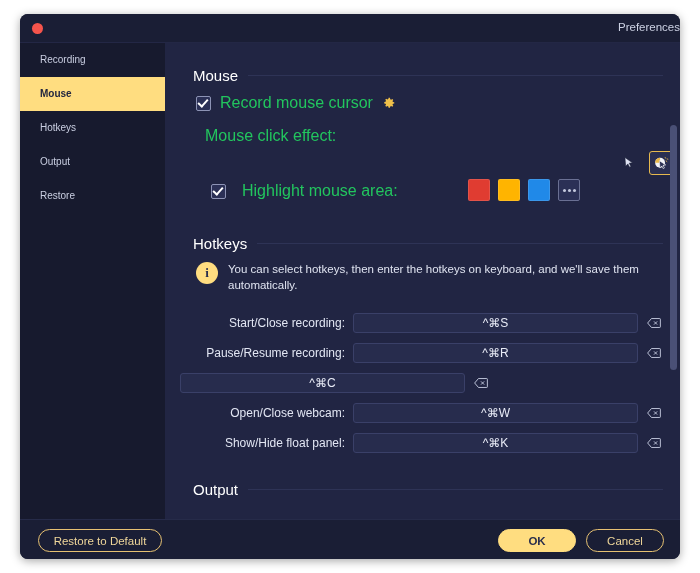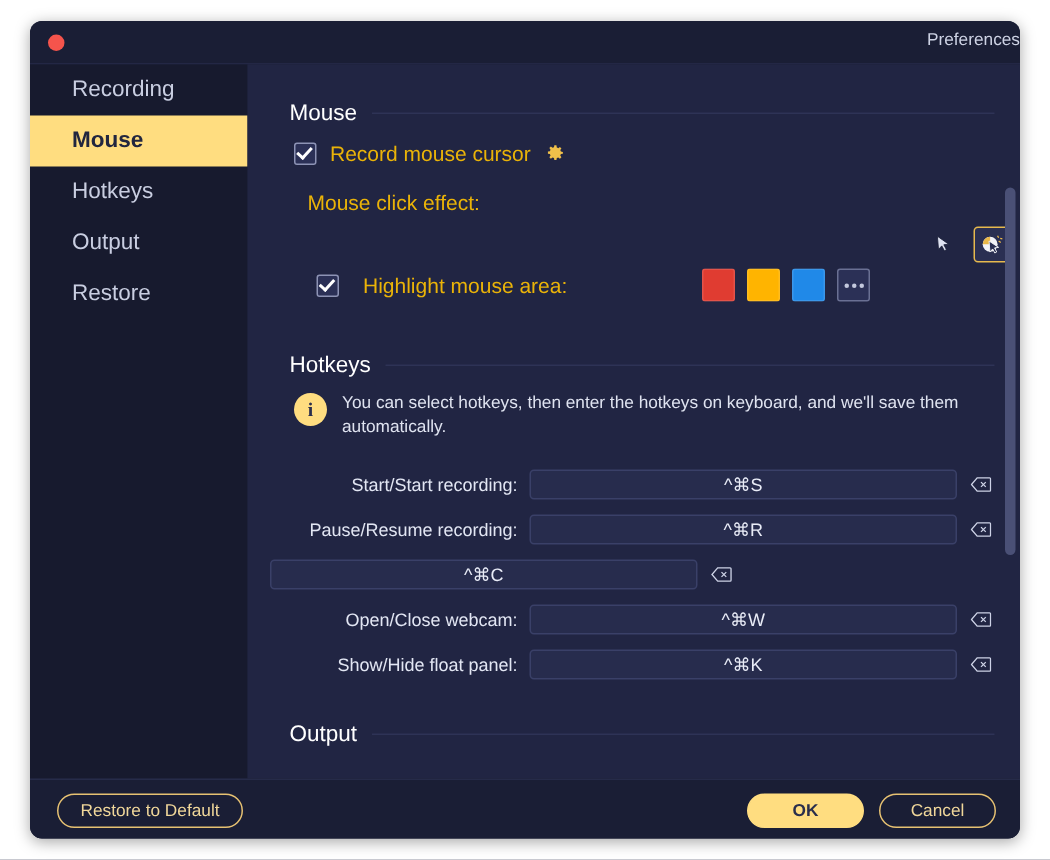--- a/index.html
+++ b/index.html
@@ -63,22 +63,22 @@
     position: absolute;
     left: 0;
     top: 0;
     width: 145px;
     height: 476px;
     background: #171a2e;
   }
   .side-item {
     height: 34px;
     line-height: 34px;
-    padding-left: 28px;
-    font-size: 15px;
+    padding-left: 20px;
+    font-size: 10px;
     color: #c9cee1;
     cursor: default;
   }
   .side-item.active {
     background: #ffdd80;
     color: #22263f;
     font-weight: bold;
   }
 
   
@@ -131,22 +131,22 @@
     position: absolute;
     left: 3px;
     top: 0px;
     width: 4px;
     height: 8px;
     border: solid #ffffff;
     border-width: 0 2px 2px 0;
     transform: rotate(42deg);
   }
   .lbl {
-    font-size: 14px;
-    color: #eab308;
+    font-size: 16px;
+    color: #22c55e;
   }
 
   
   .gear {
     width: 14px;
     height: 14px;
     flex: none;
   }
 
   
@@ -389,21 +389,21 @@
       </div>
 
       <div class="row" style="position:absolute; left:31px; top:219px; align-items:flex-start;">
         <div class="info-circle">i</div>
         <div class="info-text">You can select hotkeys, then enter the hotkeys on keyboard, and we'll save them automatically.</div>
       </div>
 
       <div style="position:absolute; left:15px; top:269px;">
 
         <div class="hk-row">
-          <div class="hk-label">Start/Start recording:</div>
+          <div class="hk-label">Start/Close recording:</div>
           <div class="hk-field">^⌘S</div>
           <svg class="hk-clear" viewBox="0 0 22 16">
             <path d="M7 1h13a1 1 0 011 1v12a1 1 0 01-1 1H7L1 8z" fill="none" stroke="#cdd2e6" stroke-width="1.4"></path>
             <path d="M11 5.5l5 5M16 5.5l-5 5" stroke="#cdd2e6" stroke-width="1.4"></path>
           </svg>
         </div>
 
         <div class="hk-row">
           <div class="hk-label">Pause/Resume recording:</div>
           <div class="hk-field">^⌘R</div>

